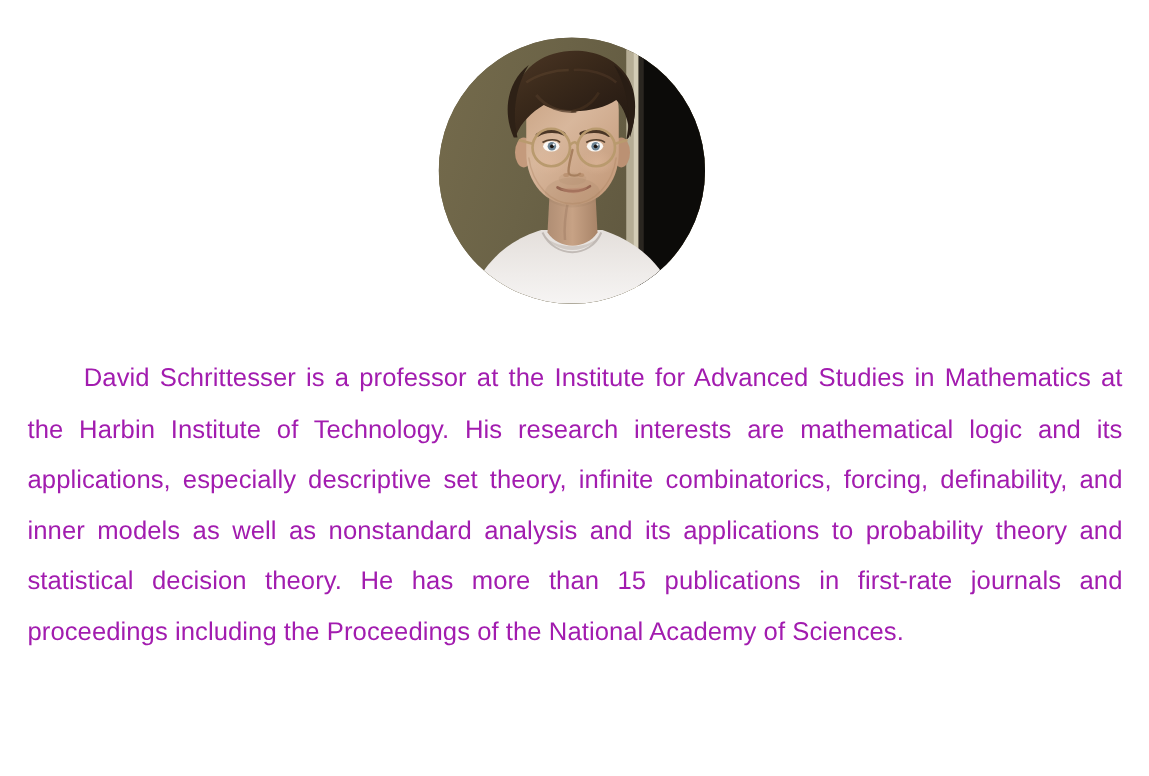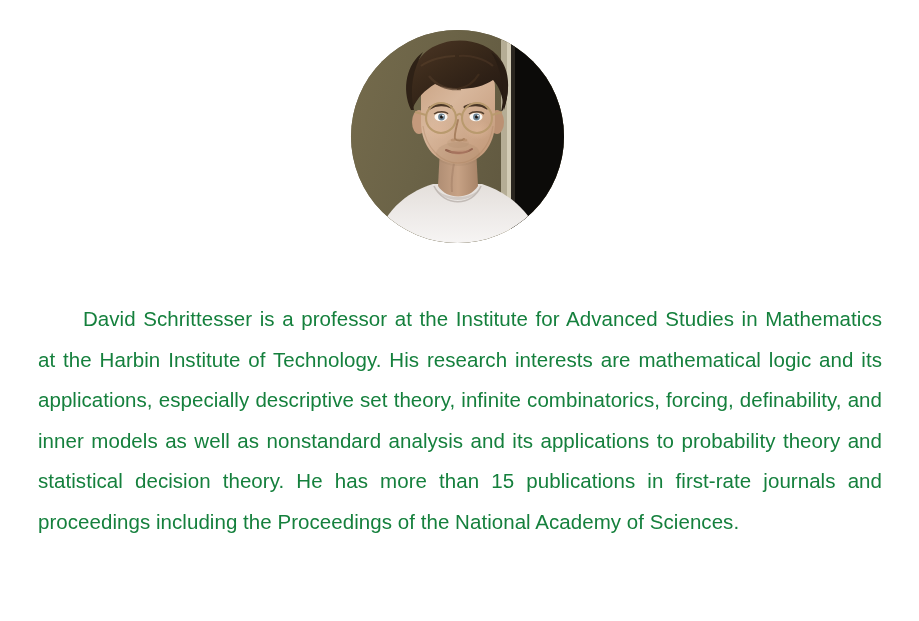--- a/index.html
+++ b/index.html
@@ -49,27 +49,27 @@
 
   
   .bio-block {
     position: absolute;
     left: 22px;
     top: 283px;
     width: 876px;
   }
 
   .bio-paragraph {
-    margin: 16px;
+    margin: 0;
     text-align: justify;
     text-justify: inter-word;
     text-indent: 45px;
     font-size: 20.5px;
     line-height: 40.5px;
-    color: #15803d;
+    color: #a21caf;
     font-family: "Liberation Sans", sans-serif;
     font-weight: 400;
     letter-spacing: 0.05px;
     word-spacing: 0px;
     -webkit-font-smoothing: antialiased;
   }
 </style>
 </head>
 <body>
 

